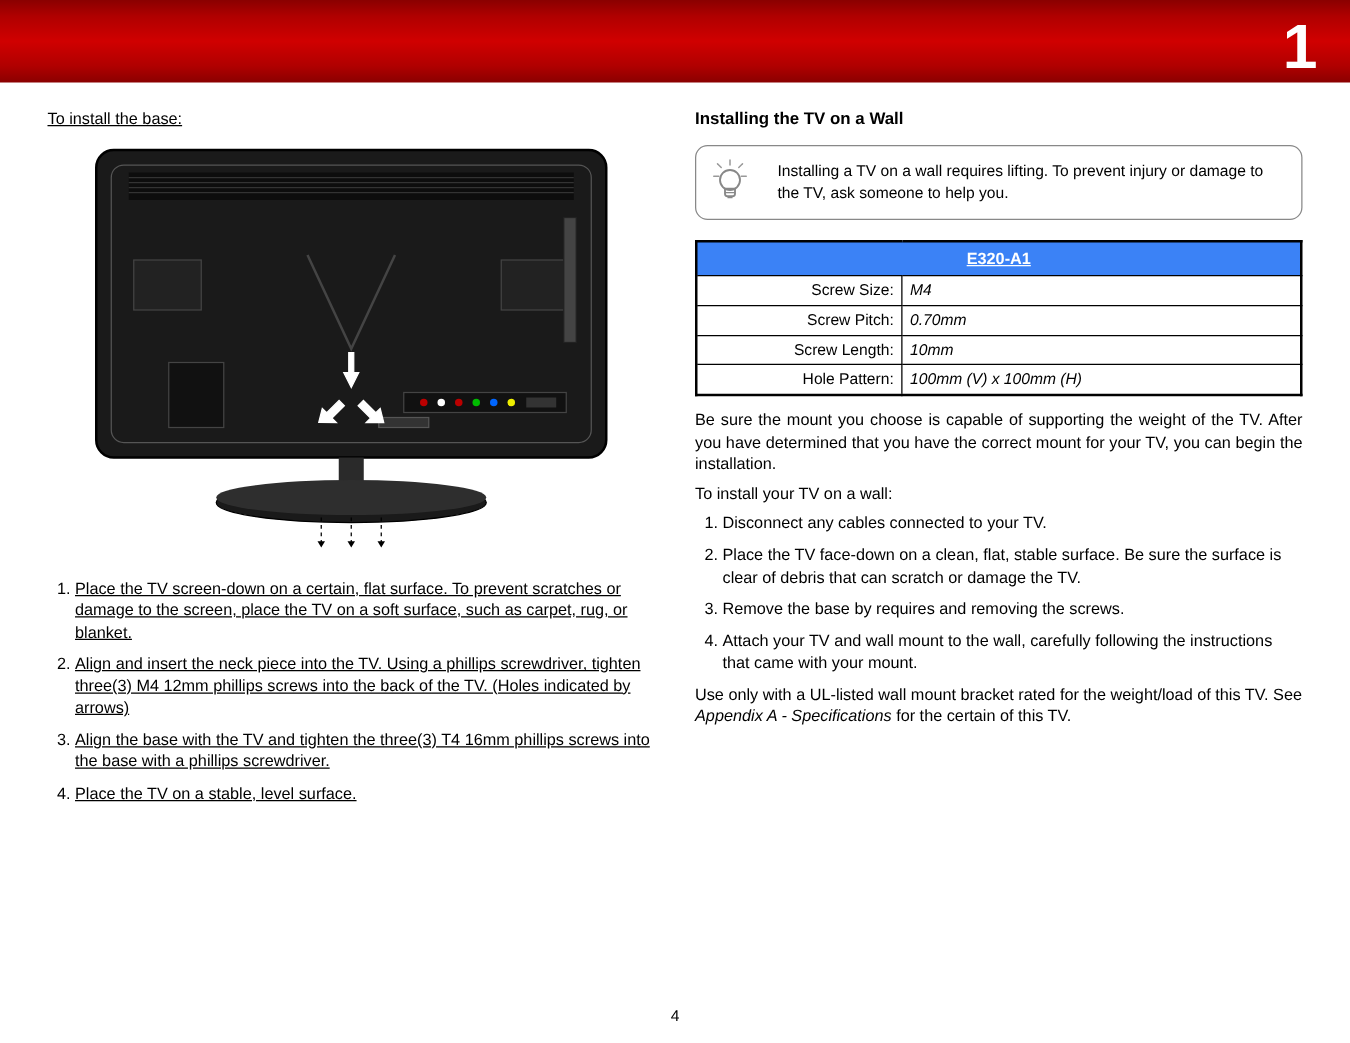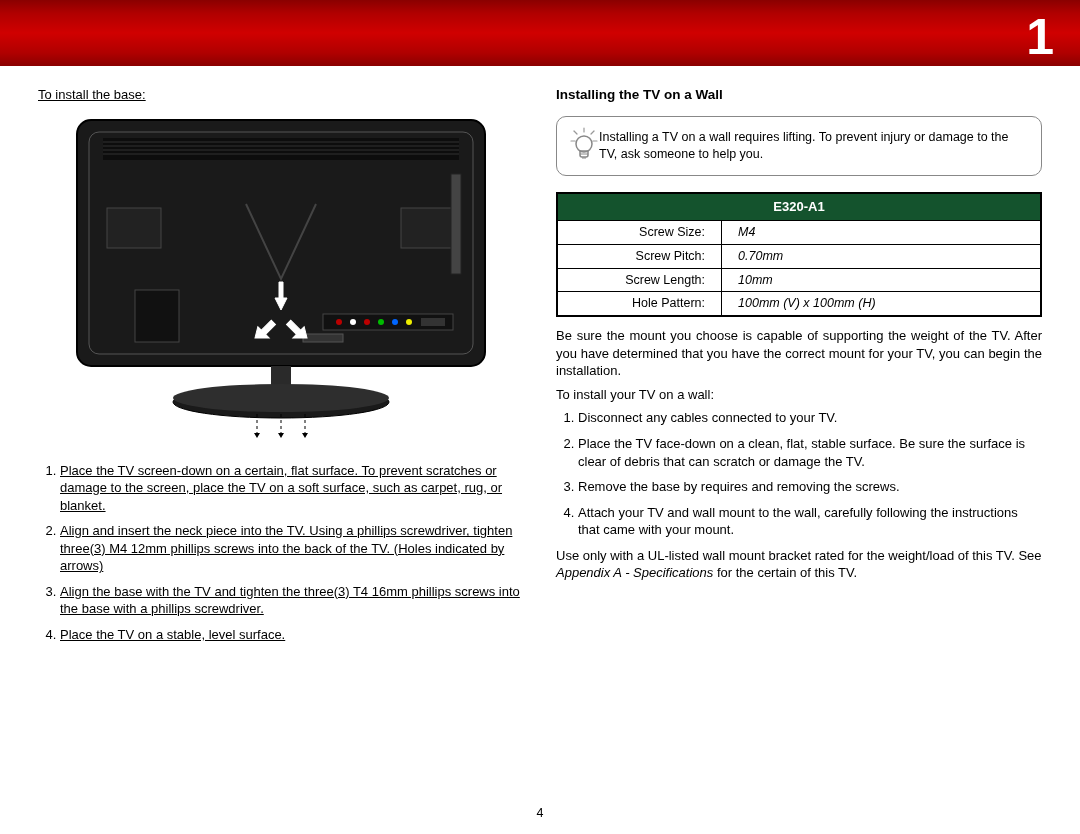--- a/index.html
+++ b/index.html
@@ -49,45 +49,46 @@
     padding-left: 22px;
   }
   ol.inst li { margin-bottom: 8px; }
 
   .callout {
     border: 1px solid #888;
     border-radius: 10px;
     padding: 10px 14px 10px 12px;
     display: flex;
     align-items: center;
-    gap: 0;
+    gap: 23px;
     margin: 12px 0 16px 0;
     background: #fff;
   }
   .callout .bulb { flex-shrink: 0; }
   .callout .bulb svg { display: block; }
   .callout-text { font-size: 12.5px; line-height: 1.4; }
 
   table.spec {
     border-collapse: collapse;
     width: 100%;
     margin-bottom: 10px;
     border: 2px solid #000;
   }
   table.spec th {
-    background: #14532d;
+    background: #3b82f6;
     color: #fff;
     font-weight: bold;
     text-align: center;
     padding: 4px;
     font-size: 13px;
+    text-decoration: underline;
   }
   table.spec td {
     border: 1px solid #000;
-    padding: 3px 16px;
+    padding: 3px 6px;
     font-size: 12.5px;
   }
   table.spec td:first-child { text-align: right; width: 34%; }
   table.spec td:last-child { text-align: left; font-style: italic; }
 
   .justify { text-align: justify; text-justify: inter-word; }
 
   .footer-pg {
     position: absolute;
     bottom: 12px;

